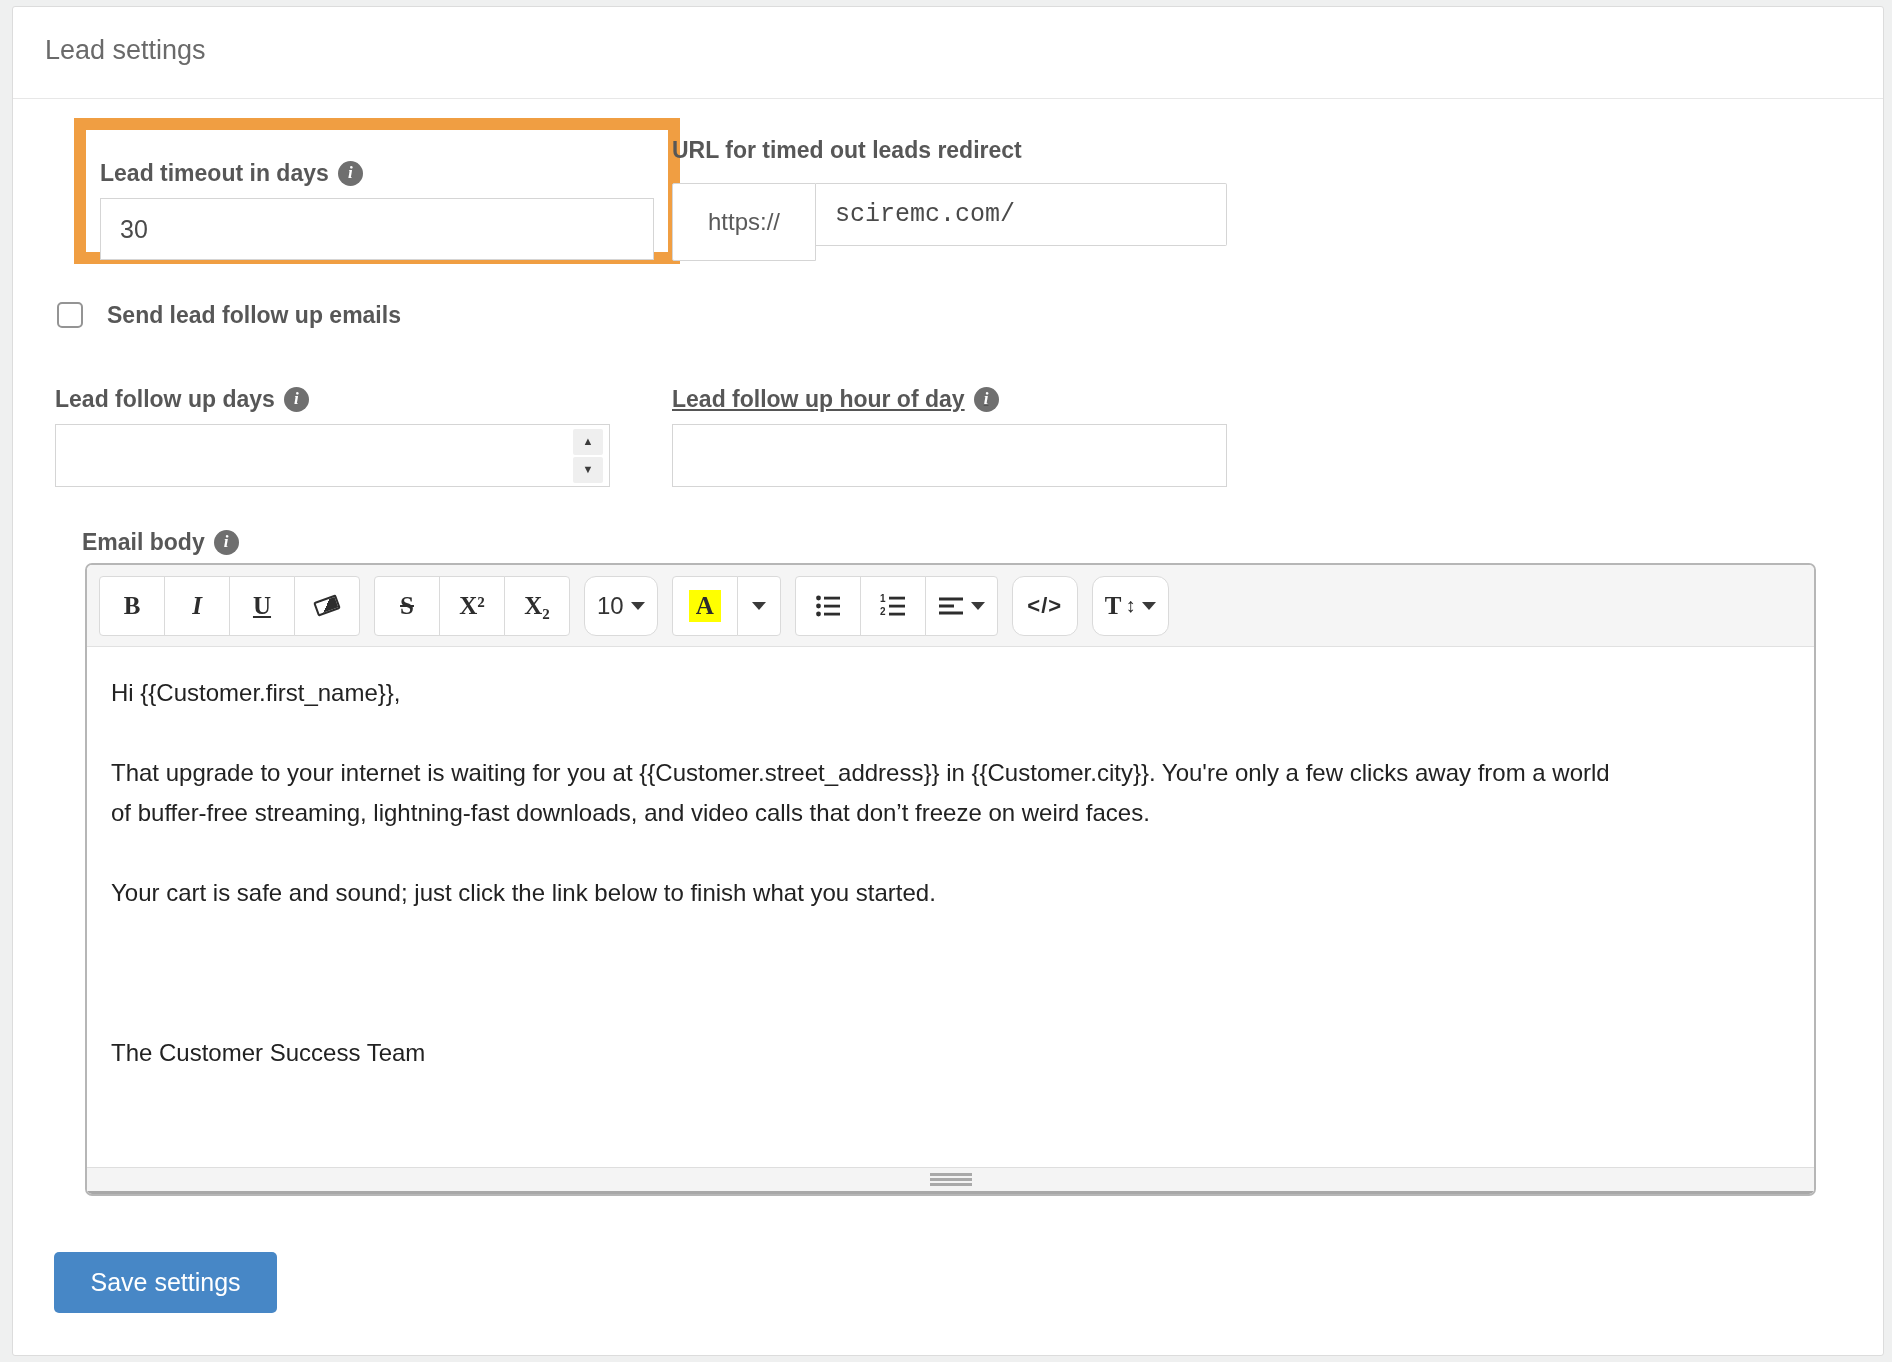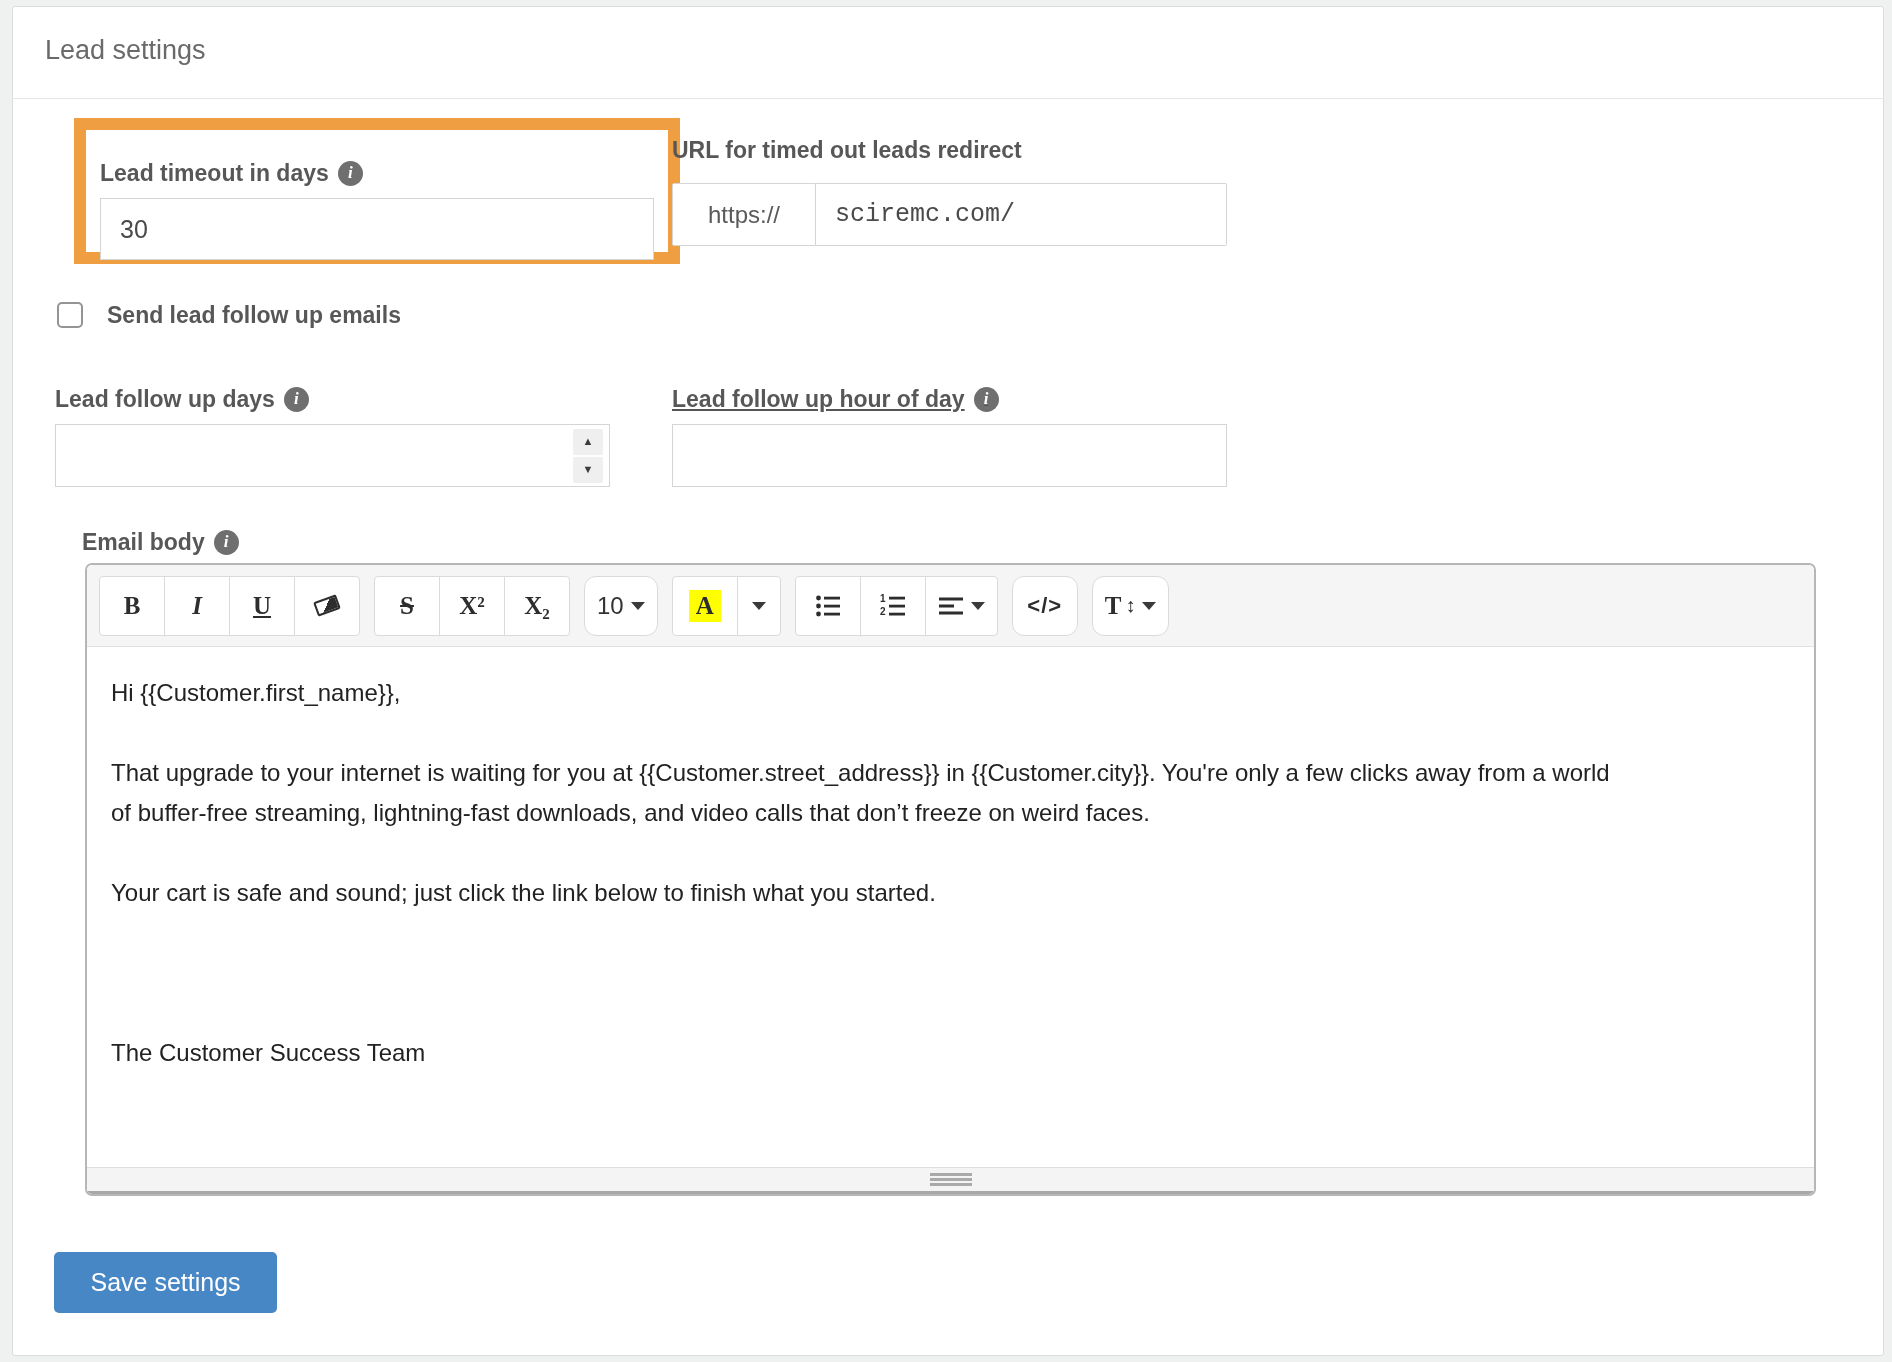--- a/index.html
+++ b/index.html
@@ -43,21 +43,21 @@
     position:absolute; left:17px; top:111px; width:606px; height:146px;
     border:12px solid var(--highlight-orange,#F09E42); padding:28px 14px;
     background:#fff;
     margin-left:44px;
   }
   .highlight-box .text-input { margin-top:10px; height:62px; }
   
   .url-col { position:absolute; left:659px; top:128px; width:555px; }
   .input-group { display:flex; margin-top:18px; width:100%; }
   .input-addon {
-    height:63px; width:144px; border:1px solid #d5d5d5; border-radius:2px 0 0 2px;
+    height:78px; width:144px; border:1px solid #d5d5d5; border-radius:2px 0 0 2px;
     display:flex; align-items:center; justify-content:center;
     font-size:24px; color:#5a5a5a; background:#fff;
   }
   .input-group .text-input { border-left:none; border-radius:0 2px 2px 0; flex:1; width:auto;font-family:Liberation Mono, monospace; }
   
   .checkbox-row { position:absolute; left:44px; top:293px; display:flex; align-items:center; }
   .checkbox {
     width:26px; height:26px; border:2px solid #949494; border-radius:5px;
     background:#fff; display:inline-block; cursor:pointer;
   }

